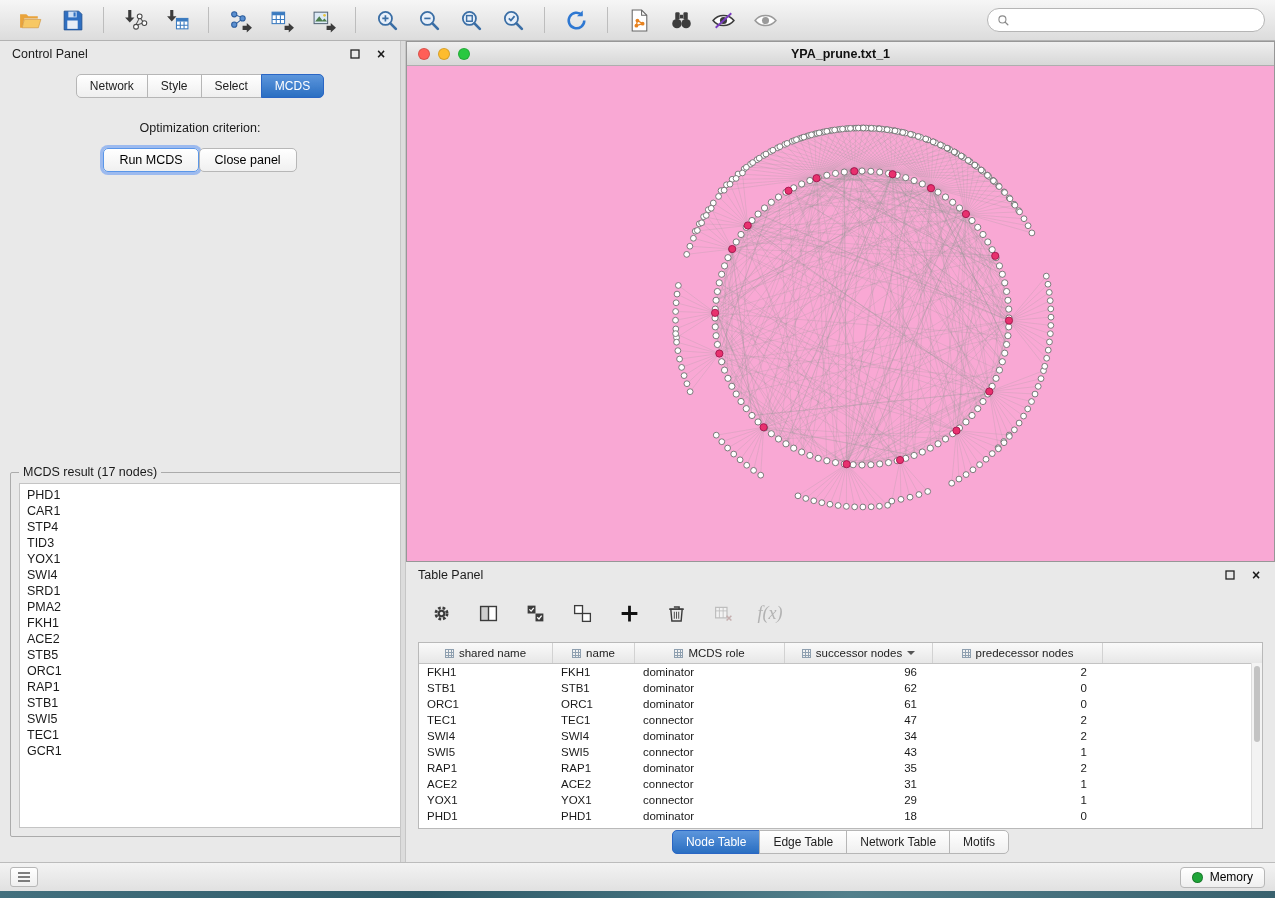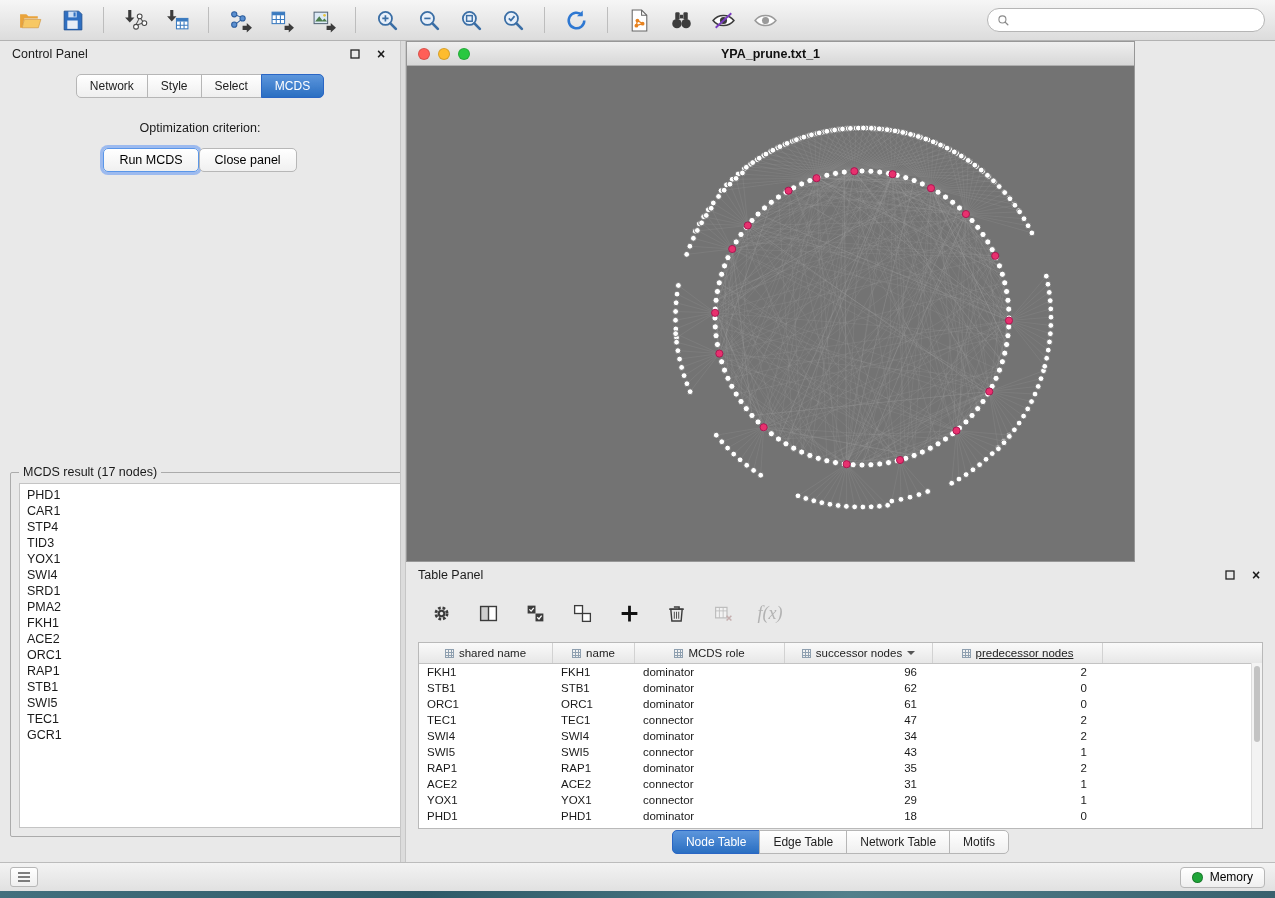--- a/index.html
+++ b/index.html
@@ -59,21 +59,21 @@
   .btn.focused{box-shadow:0 0 0 3px rgba(80,140,245,.5);border-color:#5a96e8;}
 
   fieldset.result-box{position:absolute;left:10px;top:424px;width:421px;height:372px;
     box-sizing:border-box;border:1px solid #ababab;border-radius:2px;margin:0;padding:0;}
   fieldset.result-box legend{font-size:12.5px;padding:0 4px;margin-left:8px;}
   .result-list{position:absolute;left:8px;right:8px;top:4px;bottom:8px;background:#fff;
     border:1px solid #c4c4c4;overflow:hidden;padding-top:3px;}
   .result-item{padding:0 7px;line-height:16px;font-size:12.5px;cursor:default;}
 
   
-  .network-window{position:absolute;left:406px;top:41px;width:729px;height:521px;background:#737373;
+  .network-window{position:absolute;left:406px;top:41px;width:869px;height:521px;background:#f9a8d4;
     border:1px solid #979797;box-sizing:border-box;}
   .nw-titlebar{height:23px;background:linear-gradient(#efefef,#d7d7d7);border-bottom:1px solid #aeaeae;
     display:flex;align-items:center;position:relative;}
   .traffic{display:flex;gap:8px;padding-left:11px;z-index:2;}
   .light{width:12px;height:12px;border-radius:50%;border:1px solid rgba(0,0,0,.15);box-sizing:border-box;cursor:pointer;}
   .nw-title{position:absolute;left:0;right:0;text-align:center;font-weight:700;font-size:12.5px;color:#111;}
   svg.network{display:block;}
 
   
   .table-panel{position:absolute;left:406px;top:562px;width:869px;height:300px;background:#e9e9e9;}
@@ -298,20 +298,21 @@
           <div class="result-item">PHD1</div>
           <div class="result-item">CAR1</div>
           <div class="result-item">STP4</div>
           <div class="result-item">TID3</div>
           <div class="result-item">YOX1</div>
           <div class="result-item">SWI4</div>
           <div class="result-item">SRD1</div>
           <div class="result-item">PMA2</div>
           <div class="result-item">FKH1</div>
           <div class="result-item">ACE2</div>
+          <div class="result-item">STB5</div>
           <div class="result-item">ORC1</div>
           <div class="result-item">RAP1</div>
           <div class="result-item">STB1</div>
           <div class="result-item">SWI5</div>
           <div class="result-item">TEC1</div>
           <div class="result-item">GCR1</div>
         </div>
     </fieldset>
   </div>
 
@@ -1295,21 +1296,21 @@
           </div>
           <div class="th" style="width: 150px; flex: 0 0 150px;">
             <span class="mini-grid"></span>
             <span>MCDS role</span>
           </div>
           <div class="th" style="width: 148px; flex: 0 0 148px;">
             <span class="mini-grid"></span>
             <span>successor nodes</span>
             <span class="chev"></span>
           </div>
-          <div class="th" style="width: 170px; flex: 0 0 170px; text-decoration: underline;">
+          <div class="th" style="width: 170px; flex: 0 0 170px;">
             <span class="mini-grid"></span>
             <span>predecessor nodes</span>
           </div>
           <div class="th fill"></div>
         </div>
       <div>
           <div class="tr">
             <div class="td" style="width: 134px; flex: 0 0 134px;">FKH1</div>
             <div class="td" style="width: 82px; flex: 0 0 82px;">FKH1</div>
             <div class="td" style="width: 150px; flex: 0 0 150px;">dominator</div>

